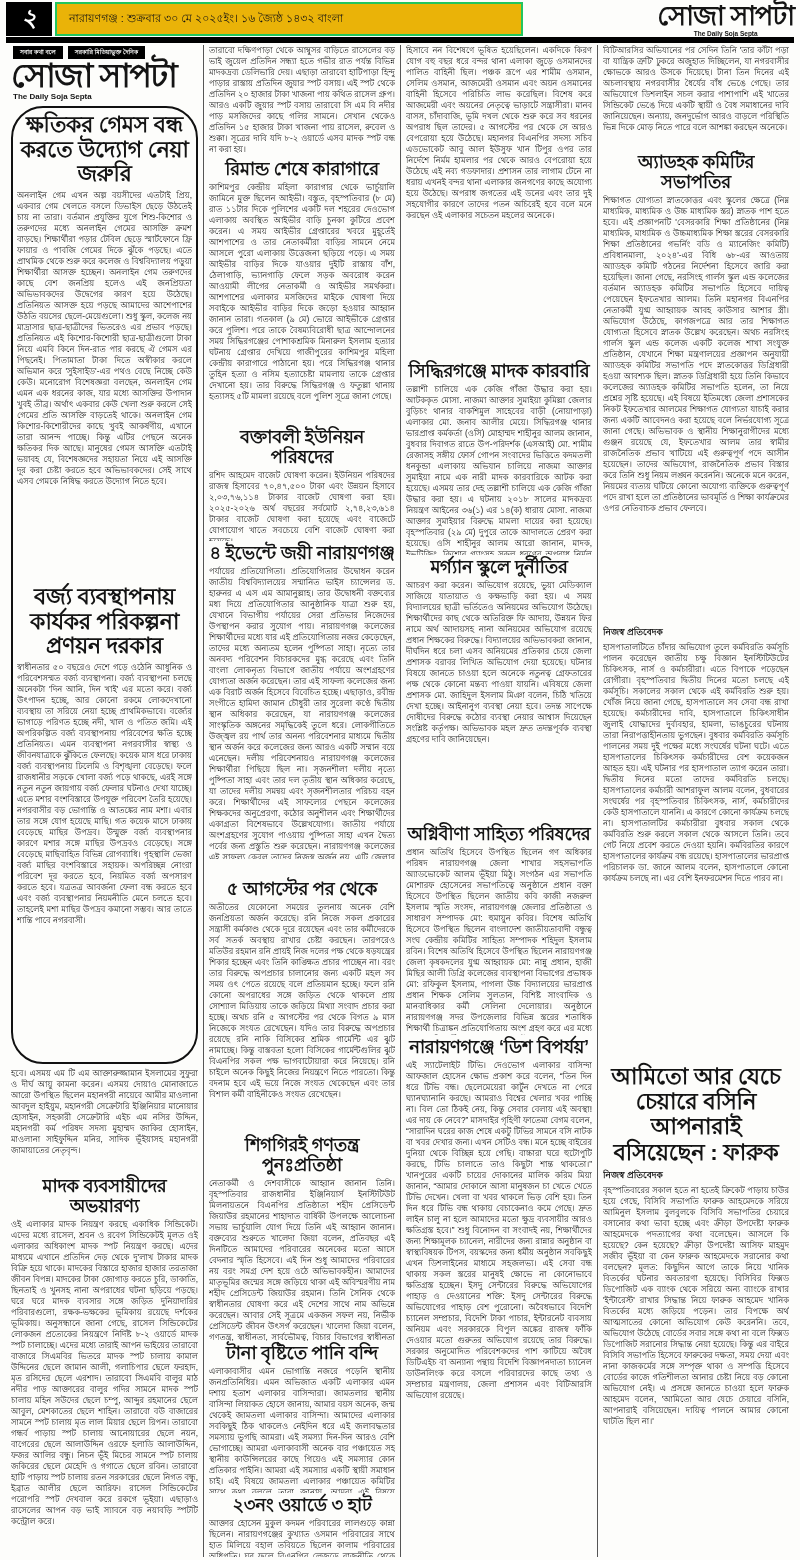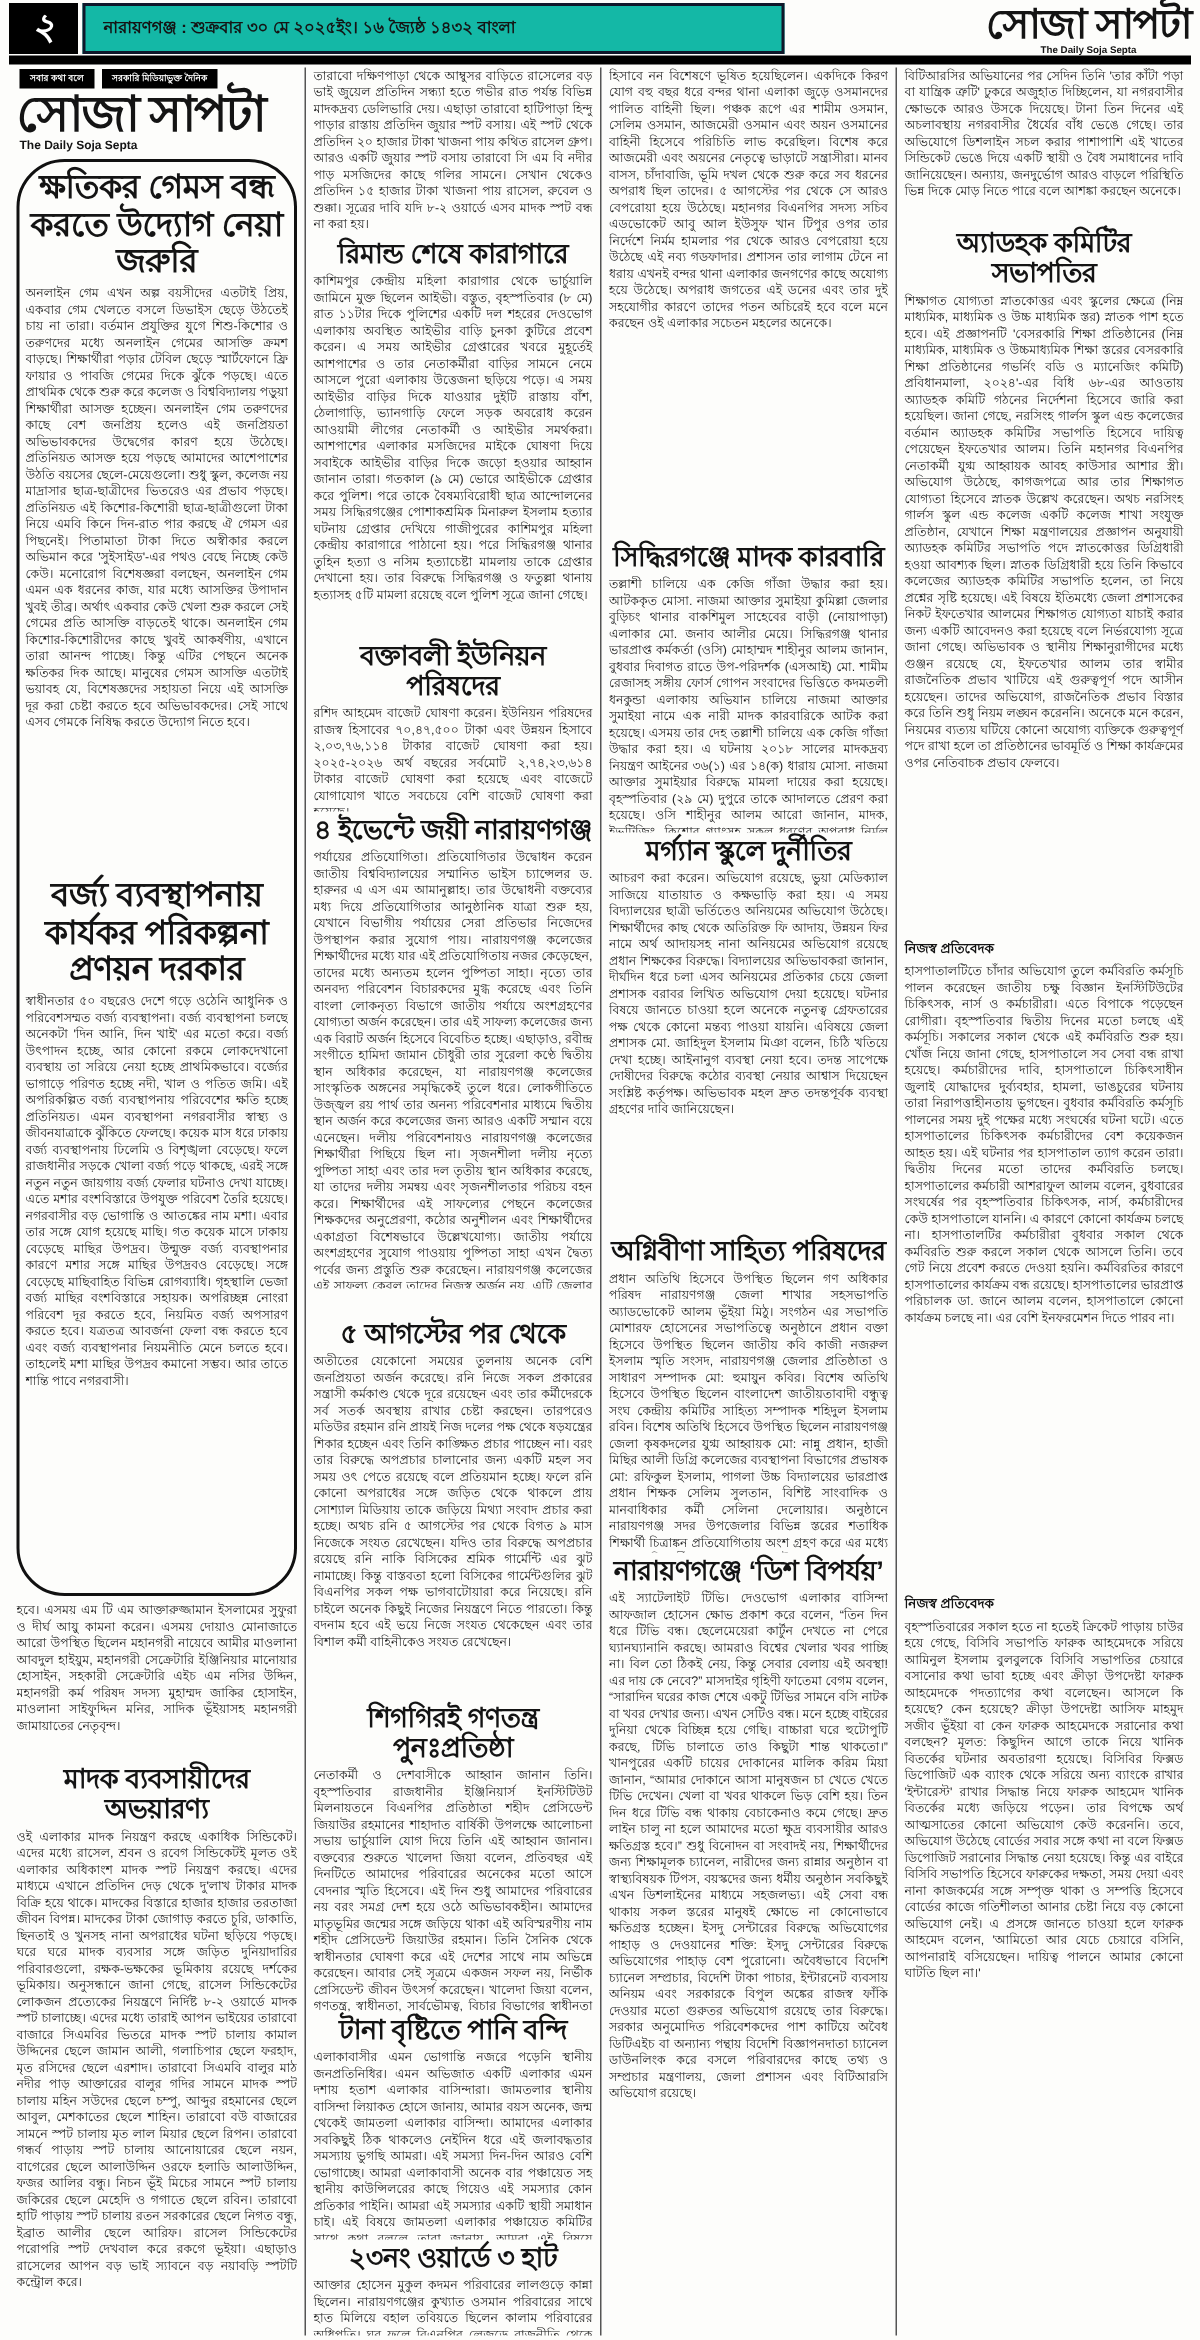--- a/index.html
+++ b/index.html
@@ -5,22 +5,22 @@
   html,body{margin:0;padding:0;background:#e8e8e4;}
   .page{
     position:relative;width:800px;height:1560px;margin:0 auto;
     background:#fdfdfb;color:#141414;overflow:hidden;
     font-family:"Liberation Sans","DejaVu Sans",sans-serif;
   }
   
   .topbar{display:flex;align-items:stretch;height:34px;margin:2px 6px 0 6px;}
   .pagenum{background:#000;color:#fff;width:46px;display:flex;align-items:center;justify-content:center;
     font-size:24px;font-weight:bold;font-style:italic;flex:0 0 auto;}
-  .dateline{border:2px solid #0f172a;margin-left:3px;flex:0 0 auto;min-width:440px;
-    display:flex;align-items:center;padding:0 12px;font-weight:bold;font-size:11px;background:#14b8a6;}
+  .dateline{border:2px solid #22c55e;margin-left:3px;flex:0 0 auto;min-width:440px;
+    display:flex;align-items:center;padding:0 12px;font-weight:normal;font-size:11px;background:#eab308;}
   .logo-right{margin-left:auto;text-align:center;line-height:1;padding-top:1px;}
   .logo-right .lt{font-size:27px;font-weight:900;letter-spacing:-1px;white-space:nowrap;}
   .logo-right .ls{font-size:6.5px;font-weight:bold;margin-top:1px;}
   .rule{height:6px;background:#000;margin:1px 6px 0 6px;}
   
   .cols{display:flex;margin:2px 6px 0 6px;height:1512px;}
   .col{width:197px;box-sizing:border-box;padding:0 5px;overflow:hidden;}
   .col + .col{border-left:1px solid #555;}
   article{overflow:hidden;display:block;}
   .hl{font-weight:900;text-align:center;margin:2px 0 3px 0;line-height:1.12;letter-spacing:-0.3px;}
@@ -149,19 +149,20 @@
       </article>
       <article style="height:475px;">
         <h2 class="hl hl-lg">অ্যাডহক কমিটির সভাপতির</h2>
         <p class="body">শিক্ষাগত যোগ্যতা স্নাতকোত্তর এবং স্কুলের ক্ষেত্রে (নিম্ন মাধ্যমিক, মাধ্যমিক ও উচ্চ মাধ্যমিক স্তর) স্নাতক পাশ হতে হবে। এই প্রজ্ঞাপনটি 'বেসরকারি শিক্ষা প্রতিষ্ঠানের (নিম্ন মাধ্যমিক, মাধ্যমিক ও উচ্চমাধ্যমিক শিক্ষা স্তরের বেসরকারি শিক্ষা প্রতিষ্ঠানের গভর্নিং বডি ও ম্যানেজিং কমিটি) প্রবিধানমালা, ২০২৪'-এর বিধি ৬৮-এর আওতায় অ্যাডহক কমিটি গঠনের নির্দেশনা হিসেবে জারি করা হয়েছিল। জানা গেছে, নরসিংহ গার্লস স্কুল এন্ড কলেজের বর্তমান অ্যাডহক কমিটির সভাপতি হিসেবে দায়িত্ব পেয়েছেন ইফতেখার আলম। তিনি মহানগর বিএনপির নেতাকর্মী যুগ্ম আহ্বায়ক আবহ কাউসার আশার স্ত্রী। অভিযোগ উঠেছে, কাগজপত্রে আর তার শিক্ষাগত যোগ্যতা হিসেবে স্নাতক উল্লেখ করেছেন। অথচ নরসিংহ গার্লস স্কুল এন্ড কলেজ একটি কলেজ শাখা সংযুক্ত প্রতিষ্ঠান, যেখানে শিক্ষা মন্ত্রণালয়ের প্রজ্ঞাপন অনুযায়ী অ্যাডহক কমিটির সভাপতি পদে স্নাতকোত্তর ডিগ্রিধারী হওয়া আবশ্যক ছিল। স্নাতক ডিগ্রিধারী হয়ে তিনি কিভাবে কলেজের অ্যাডহক কমিটির সভাপতি হলেন, তা নিয়ে প্রশ্নের সৃষ্টি হয়েছে। এই বিষয়ে ইতিমধ্যে জেলা প্রশাসকের নিকট ইফতেখার আলমের শিক্ষাগত যোগ্যতা যাচাই করার জন্য একটি আবেদনও করা হয়েছে বলে নির্ভরযোগ্য সূত্রে জানা গেছে। অভিভাবক ও স্থানীয় শিক্ষানুরাগীদের মধ্যে গুঞ্জন রয়েছে যে, ইফতেখার আলম তার স্বামীর রাজনৈতিক প্রভাব খাটিয়ে এই গুরুত্বপূর্ণ পদে আসীন হয়েছেন। তাদের অভিযোগ, রাজনৈতিক প্রভাব বিস্তার করে তিনি শুধু নিয়ম লঙ্ঘন করেননি। অনেকে মনে করেন, নিয়মের ব্যত্যয় ঘটিয়ে কোনো অযোগ্য ব্যক্তিকে গুরুত্বপূর্ণ পদে রাখা হলে তা প্রতিষ্ঠানের ভাবমূর্তি ও শিক্ষা কার্যক্রমের ওপর নেতিবাচক প্রভাব ফেলবে।</p>
       </article>
       <article style="height:437px;">
         <div class="byline">নিজস্ব প্রতিবেদক</div>
         <p class="body">হাসপাতালটিতে চাঁদার অভিযোগ তুলে কর্মবিরতি কর্মসূচি পালন করেছেন জাতীয় চক্ষু বিজ্ঞান ইনস্টিটিউটের চিকিৎসক, নার্স ও কর্মচারীরা। এতে বিপাকে পড়েছেন রোগীরা। বৃহস্পতিবার দ্বিতীয় দিনের মতো চলছে এই কর্মসূচি। সকালের সকাল থেকে এই কর্মবিরতি শুরু হয়। খোঁজ নিয়ে জানা গেছে, হাসপাতালে সব সেবা বন্ধ রাখা হয়েছে। কর্মচারীদের দাবি, হাসপাতালে চিকিৎসাধীন জুলাই যোদ্ধাদের দুর্ব্যবহার, হামলা, ভাঙচুরের ঘটনায় তারা নিরাপত্তাহীনতায় ভুগছেন। বুধবার কর্মবিরতি কর্মসূচি পালনের সময় দুই পক্ষের মধ্যে সংঘর্ষের ঘটনা ঘটে। এতে হাসপাতালের চিকিৎসক কর্মচারীদের বেশ কয়েকজন আহত হয়। এই ঘটনার পর হাসপাতাল ত্যাগ করেন তারা। দ্বিতীয় দিনের মতো তাদের কর্মবিরতি চলছে। হাসপাতালের কর্মচারী আশরাফুল আলম বলেন, বুধবারের সংঘর্ষের পর বৃহস্পতিবার চিকিৎসক, নার্স, কর্মচারীদের কেউ হাসপাতালে যাননি। এ কারণে কোনো কার্যক্রম চলছে না। হাসপাতালটির কর্মচারীরা বুধবার সকাল থেকে কর্মবিরতি শুরু করলে সকাল থেকে আসলে তিনি। তবে গেট নিয়ে প্রবেশ করতে দেওয়া হয়নি। কর্মবিরতির কারণে হাসপাতালের কার্যক্রম বন্ধ রয়েছে। হাসপাতালের ভারপ্রাপ্ত পরিচালক ডা. জানে আলম বলেন, হাসপাতালে কোনো কার্যক্রম চলছে না। এর বেশি ইনফরমেশন দিতে পারব না।</p>
       </article>
       <article style="height:495px;">
+        <h2 class="hl hl-xxl">আমিতো আর যেচে চেয়ারে বসিনি আপনারাই বসিয়েছেন : ফারুক</h2>
         <div class="byline">নিজস্ব প্রতিবেদক</div>
         <p class="body">বৃহস্পতিবারের সকাল হতে না হতেই ক্রিকেট পাড়ায় চাউর হয়ে গেছে, বিসিবি সভাপতি ফারুক আহমেদকে সরিয়ে আমিনুল ইসলাম বুলবুলকে বিসিবি সভাপতির চেয়ারে বসানোর কথা ভাবা হচ্ছে এবং ক্রীড়া উপদেষ্টা ফারুক আহমেদকে পদত্যাগের কথা বলেছেন। আসলে কি হয়েছে? কেন হয়েছে? ক্রীড়া উপদেষ্টা আসিফ মাহমুদ সজীব ভূঁইয়া বা কেন ফারুক আহমেদকে সরানোর কথা বলছেন? মূলত: কিছুদিন আগে তাকে নিয়ে খানিক বিতর্কের ঘটনার অবতারণা হয়েছে। বিসিবির ফিক্সড ডিপোজিট এক ব্যাংক থেকে সরিয়ে অন্য ব্যাংকে রাখার 'ইন্টারেস্ট' রাখার সিদ্ধান্ত নিয়ে ফারুক আহমেদ খানিক বিতর্কের মধ্যে জড়িয়ে পড়েন। তার বিপক্ষে অর্থ আত্মসাতের কোনো অভিযোগ কেউ করেননি। তবে, অভিযোগ উঠেছে বোর্ডের সবার সঙ্গে কথা না বলে ফিক্সড ডিপোজিট সরানোর সিদ্ধান্ত নেয়া হয়েছে। কিন্তু এর বাইরে বিসিবি সভাপতি হিসেবে ফারুকের দক্ষতা, সময় দেয়া এবং নানা কাজকর্মের সঙ্গে সম্পৃক্ত থাকা ও সম্পত্তি হিসেবে বোর্ডের কাজে গতিশীলতা আনার চেষ্টা নিয়ে বড় কোনো অভিযোগ নেই। এ প্রসঙ্গে জানতে চাওয়া হলে ফারুক আহমেদ বলেন, 'আমিতো আর যেচে চেয়ারে বসিনি, আপনারাই বসিয়েছেন। দায়িত্ব পালনে আমার কোনো ঘাটতি ছিল না।'</p>
       </article>
     </section>
 
   </main>
 </div>
 
 </body></html>

